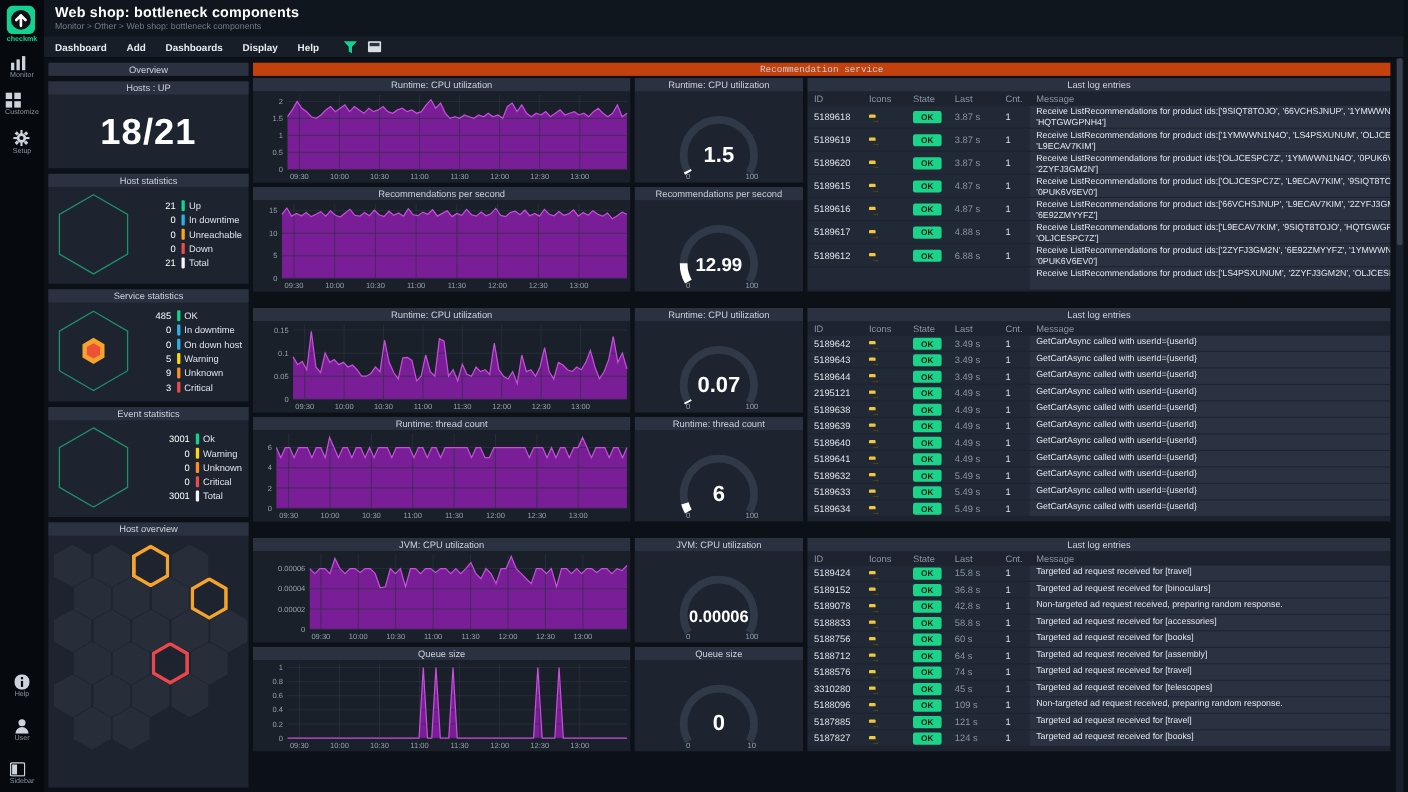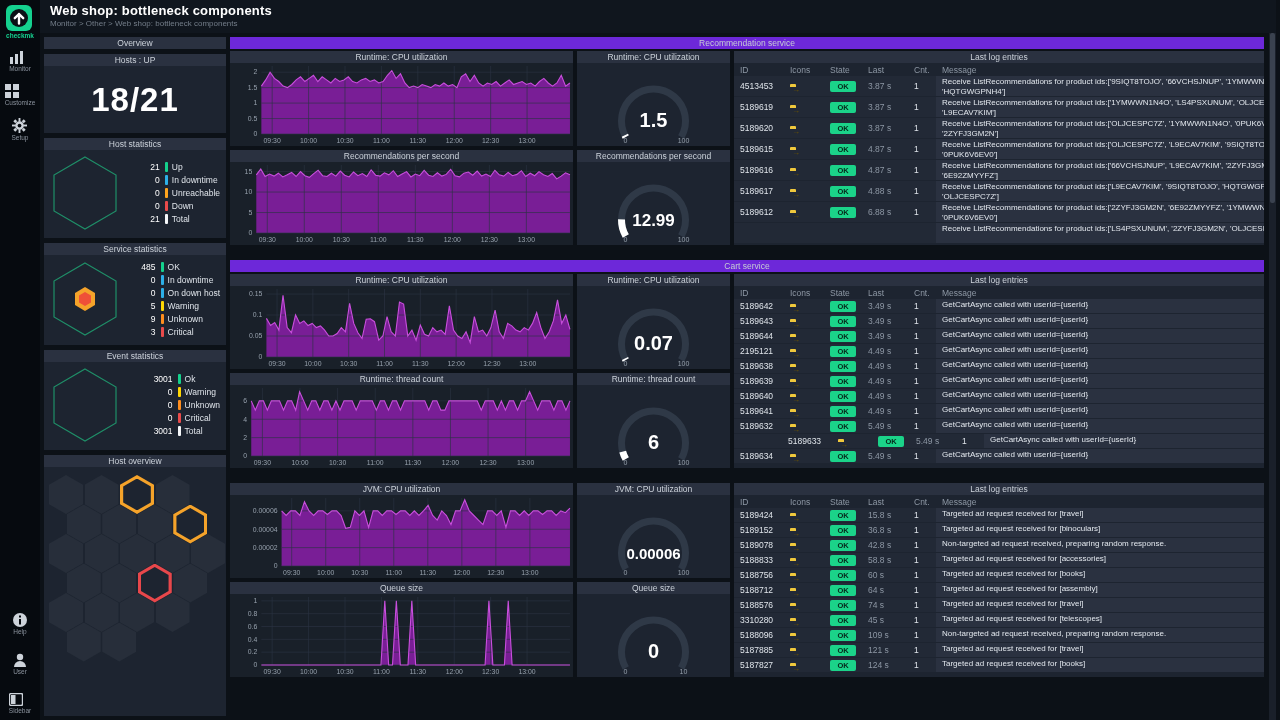--- a/index.html
+++ b/index.html
@@ -42,22 +42,22 @@
   .legend-label { font-size:8.5px; color:#dfe4ea; }
   .hexgrid { position:relative; height:228px; overflow:hidden; }
   .hex { position:absolute; width:34px; height:39px;
          clip-path:polygon(50% 0%,100% 25%,100% 75%,50% 100%,0% 75%,0% 25%); }
   .hex .inner { position:absolute; left:3.2px; top:3.6px; right:3.2px; bottom:3.6px;
          clip-path:polygon(50% 0%,100% 25%,100% 75%,50% 100%,0% 75%,0% 25%); background:#1d2430; }
 
   
   .dash { flex:1; display:flex; flex-direction:column; min-width:0; padding-right:8px; }
   .section { margin-bottom:15px; }
-  .section-strip { height:12px; background:#6d28d9; display:flex; align-items:center; justify-content:center;
-                   font-size:8.5px; color:#c6ccd4; margin-bottom:2px; }
+  .section-strip { height:12px; background:#c2410c; display:flex; align-items:center; justify-content:center;
+                   font-size:8.5px; color:#c6ccd4; margin-bottom:2px;font-family:Liberation Mono, monospace; }
   .sec-body { display:flex; gap:4px; height:194px; }
   .col-graphs { width:343px; flex:0 0 343px; display:flex; flex-direction:column; gap:4px; }
   .col-gauges { width:153px; flex:0 0 153px; display:flex; flex-direction:column; gap:4px; }
   .gpanel { background:#1d2430; height:95px; overflow:hidden; }
   .logpanel { flex:1; background:#1d2430; min-width:0; overflow:hidden; display:flex; flex-direction:column; }
   .log-colhead { display:flex; height:13px; align-items:center; font-size:8px; color:#8d97a4; }
   .log-rows { overflow:hidden; flex:1; }
   .log-row { display:flex; align-items:center; background:#222936; margin-bottom:1px; cursor:pointer; }
   .cell { flex:0 0 auto; font-size:8.5px; color:#dfe4ea; padding-left:6px; }
   .cell-last { color:#8d97a4; }
@@ -151,20 +151,38 @@
       </svg>
       <div class="lbl">Sidebar</div>
     </div>
   </div>
 
   <div class="main-col">
     <div class="page-header">
       <div class="page-title">Web shop: bottleneck components</div>
       <div class="breadcrumb">Monitor &gt; Other &gt; Web shop: bottleneck components</div>
     </div>
+    <div class="menubar">
+      <span id="menu-items" style="display:flex;gap:18px;">
+          <span class="menu-item">Dashboard</span>
+          <span class="menu-item">Add</span>
+          <span class="menu-item">Dashboards</span>
+          <span class="menu-item">Display</span>
+          <span class="menu-item">Help</span>
+        </span>
+      <span class="menu-icons">
+        <svg width="13" height="12" viewBox="0 0 13 12">
+          <path d="M0.5 0.5 H12.5 L8 5.5 V11.5 L5 9.8 V5.5 Z" fill="#15d18f"></path>
+        </svg>
+        <svg width="13" height="11" viewBox="0 0 13 11">
+          <rect x="0.5" y="0.5" width="12" height="10" rx="1" fill="#d8dde3"></rect>
+          <rect x="2" y="2" width="9" height="3" fill="#2a3140"></rect>
+        </svg>
+      </span>
+    </div>
 
     <div class="content">
 
       <div class="sidebar">
         <div class="panel">
           <div class="strip">Overview</div>
         </div>
         <div class="panel">
           <div class="strip">Hosts : UP</div>
           <div class="overview-num">18/21</div>
@@ -420,21 +438,21 @@
                 <div class="log-colhead">
                   <span class="cell" style="color: rgb(141, 151, 164); flex: 0 0 50px;">ID</span>
                   <span class="cell" style="color: rgb(141, 151, 164); flex: 0 0 40px;">Icons</span>
                   <span class="cell" style="color: rgb(141, 151, 164); flex: 0 0 38px;">State</span>
                   <span class="cell" style="color: rgb(141, 151, 164); flex: 0 0 46px;">Last</span>
                   <span class="cell" style="color: rgb(141, 151, 164); flex: 0 0 28px;">Cnt.</span>
                   <span class="cell" style="color: rgb(141, 151, 164);">Message</span>
                 </div>
                 <div class="log-rows">
                   <div class="log-row" style="height: 20px;">
-                    <span class="cell" style="flex: 0 0 50px;">4513453</span>
+                    <span class="cell" style="flex: 0 0 50px;">5189618</span>
                     <span class="cell" style="flex: 0 0 40px;"><span class="folder"><span class="arr">→</span></span></span>
                     <span class="cell" style="flex: 0 0 38px;">
                       <span class="ok-badge">OK</span>
                     </span>
                     <span class="cell cell-last" style="flex: 0 0 46px;">3.87 s</span>
                     <span class="cell" style="flex: 0 0 28px;">1</span>
                     <span class="msg-cell" style="height: 100%;">Receive ListRecommendations for product ids:['9SIQT8TOJO', '66VCHSJNUP', '1YMWWN1N4O', 'LS4PSXUNUM', 'HQTGWGPNH4']</span>
                     <span class="row-spacer"></span>
                   </div>
                   <div class="log-row" style="height: 20px;">
@@ -510,21 +528,20 @@
                     <span class="cell cell-last" style="flex: 0 0 46px;"></span>
                     <span class="cell" style="flex: 0 0 28px;"></span>
                     <span class="msg-cell" style="height: 100%;">Receive ListRecommendations for product ids:['LS4PSXUNUM', '2ZYFJ3GM2N', 'OLJCESPC7Z',</span>
                     <span class="row-spacer"></span>
                   </div>
                 </div>
               </div>
             </div>
           </div>
           <div class="section">
-            <div class="section-strip">Cart service</div>
             <div class="sec-body">
               <div class="col-graphs">
                 <div class="gpanel">
                   <div class="strip">Runtime: CPU utilization</div>
                   <svg viewBox="0 0 339 83" preserveAspectRatio="none" style="width: 100%; height: 83px;">
                     <rect x="0" y="0" width="339" height="83" fill="#192029"></rect>
                     <polygon points="36,71 36.0,32.4 40.1,39.5 44.2,36.6 48.3,44.1 52.4,9.3 56.5,41.6 60.7,46.7 64.8,29.0 68.9,37.4 73.0,34.9 77.1,39.5 81.2,37.4 85.3,41.6 89.4,39.9 93.5,44.1 97.6,50.0 101.8,50.0 105.9,47.5 110.0,41.6 114.1,45.8 118.2,17.3 122.3,37.4 126.4,46.7 130.5,52.5 134.6,33.2 138.7,32.8 142.8,35.7 147.0,54.2 151.1,50.0 155.2,30.7 159.3,45.8 163.4,50.0 167.5,16.0 171.6,18.1 175.7,50.0 179.8,44.1 183.9,54.2 188.1,39.1 192.2,48.3 196.3,50.0 200.4,41.6 204.5,45.8 208.6,44.1 212.7,48.3 216.8,19.8 220.9,44.1 225.0,50.0 229.2,52.5 233.3,45.8 237.4,56.7 241.5,30.7 245.6,45.8 249.7,44.1 253.8,50.0 257.9,41.6 262.0,24.0 266.1,45.8 270.2,52.5 274.4,37.4 278.5,39.9 282.6,44.1 286.7,45.8 290.8,41.6 294.9,44.1 299.0,37.4 303.1,26.5 307.2,41.6 311.3,52.5 315.5,45.8 319.6,34.9 323.7,13.9 327.8,37.4 331.9,29.0 336.0,43.3 336,71" fill="#8b1fa9" fill-opacity="0.85"></polygon>
                     <line x1="36" y1="71" x2="336" y2="71" stroke="#2b3342" stroke-width="0.7" stroke-opacity="0.9"></line>
                     <text x="32" y="73.3" text-anchor="end" font-size="6.8" fill="#96a0ac">0</text>
                     <line x1="36" y1="50.01234567901234" x2="336" y2="50.01234567901234" stroke="#2b3342" stroke-width="0.7" stroke-opacity="0.9"></line>
@@ -710,21 +727,21 @@
                     <span class="cell" style="flex: 0 0 50px;">5189632</span>
                     <span class="cell" style="flex: 0 0 40px;"><span class="folder"><span class="arr">→</span></span></span>
                     <span class="cell" style="flex: 0 0 38px;">
                       <span class="ok-badge">OK</span>
                     </span>
                     <span class="cell cell-last" style="flex: 0 0 46px;">5.49 s</span>
                     <span class="cell" style="flex: 0 0 28px;">1</span>
                     <span class="msg-cell" style="height: 100%;">GetCartAsync called with userId={userId}</span>
                     <span class="row-spacer"></span>
                   </div>
-                  <div class="log-row" style="height: 14px; padding-left: 48px;">
+                  <div class="log-row" style="height: 14px;">
                     <span class="cell" style="flex: 0 0 50px;">5189633</span>
                     <span class="cell" style="flex: 0 0 40px;"><span class="folder"><span class="arr">→</span></span></span>
                     <span class="cell" style="flex: 0 0 38px;">
                       <span class="ok-badge">OK</span>
                     </span>
                     <span class="cell cell-last" style="flex: 0 0 46px;">5.49 s</span>
                     <span class="cell" style="flex: 0 0 28px;">1</span>
                     <span class="msg-cell" style="height: 100%;">GetCartAsync called with userId={userId}</span>
                     <span class="row-spacer"></span>
                   </div>

